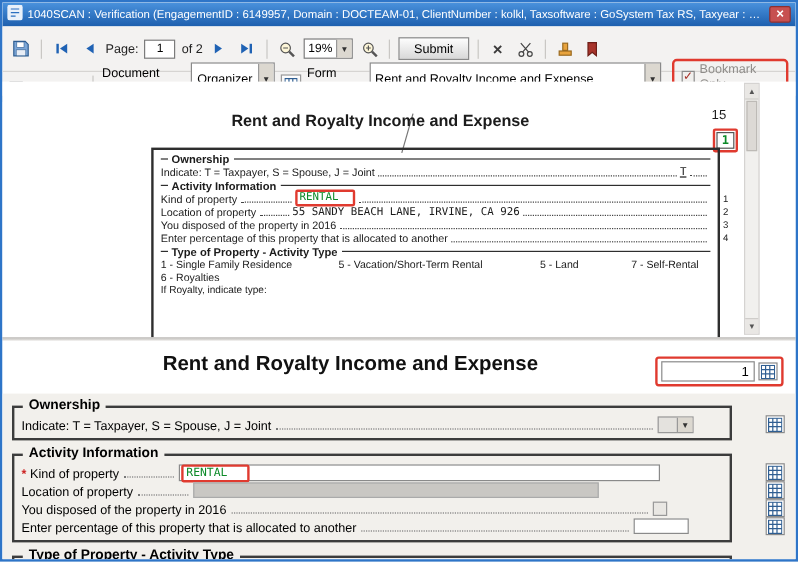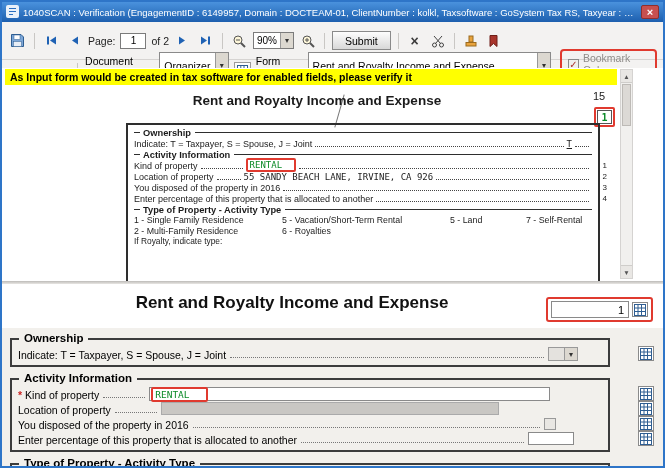--- a/index.html
+++ b/index.html
@@ -175,21 +175,21 @@
       </button>
     <div class="sep"></div>
     <button class="tb-btn">
         <svg width="14" height="14">
           <circle cx="6" cy="6" r="4" fill="#fdf6d8" stroke="#555"></circle>
           <line x1="9" y1="9" x2="13" y2="13" stroke="#555" stroke-width="2"></line>
           <line x1="4" y1="6" x2="8" y2="6" stroke="#555"></line>
         </svg>
       </button>
     <div class="zoom-select">
-      <span class="zval">90%</span>
+      <span class="zval">19%</span>
       <span class="dd-btn">▾</span>
     </div>
     <button class="tb-btn">
         <svg width="14" height="14">
           <circle cx="6" cy="6" r="4" fill="#fdf6d8" stroke="#555"></circle>
           <line x1="9" y1="9" x2="13" y2="13" stroke="#555" stroke-width="2"></line>
           <line x1="4" y1="6" x2="8" y2="6" stroke="#555"></line>
           <line x1="6" y1="4" x2="6" y2="8" stroke="#555"></line>
         </svg>
       </button>
@@ -242,21 +242,20 @@
     </div>
     <div class="bookmark-annot">
       <span class="checkbox disabled">
           <span class="check-glyph">✓</span>
         </span>
       <span class="bookmark-label">Bookmark Only</span>
     </div>
   </div>
 
   <div class="viewer">
-    <div class="banner">As Input form would be created in tax software for enabled fields, please verify it</div>
 
     <div class="scan-area">
       <div class="scan-artifact"></div>
       <div class="scan-title">Rent and Royalty Income and Expense</div>
       <div class="scan-pagenum">15</div>
       <div class="activity-annot">
         <div class="activity-box">1</div>
       </div>
 
       <div class="scan-box">
@@ -303,21 +302,20 @@
         <div class="scan-header">
           <span class="pre"></span>
             <span>Type of Property - Activity Type</span>
             <span class="fill"></span>
         </div>
         <div class="type-grid">
           <span>1 - Single Family Residence</span>
           <span>5 - Vacation/Short-Term Rental</span>
           <span>5 - Land</span>
           <span>7 - Self-Rental</span>
-          <span>2 - Multi-Family Residence</span>
           <span>6 - Royalties</span>
         </div>
         <div class="scan-note">If Royalty, indicate type:</div>
       </div>
     </div>
 
     <div class="vscroll">
       <div class="sb-btn">
           <span>▲</span>
         </div>

